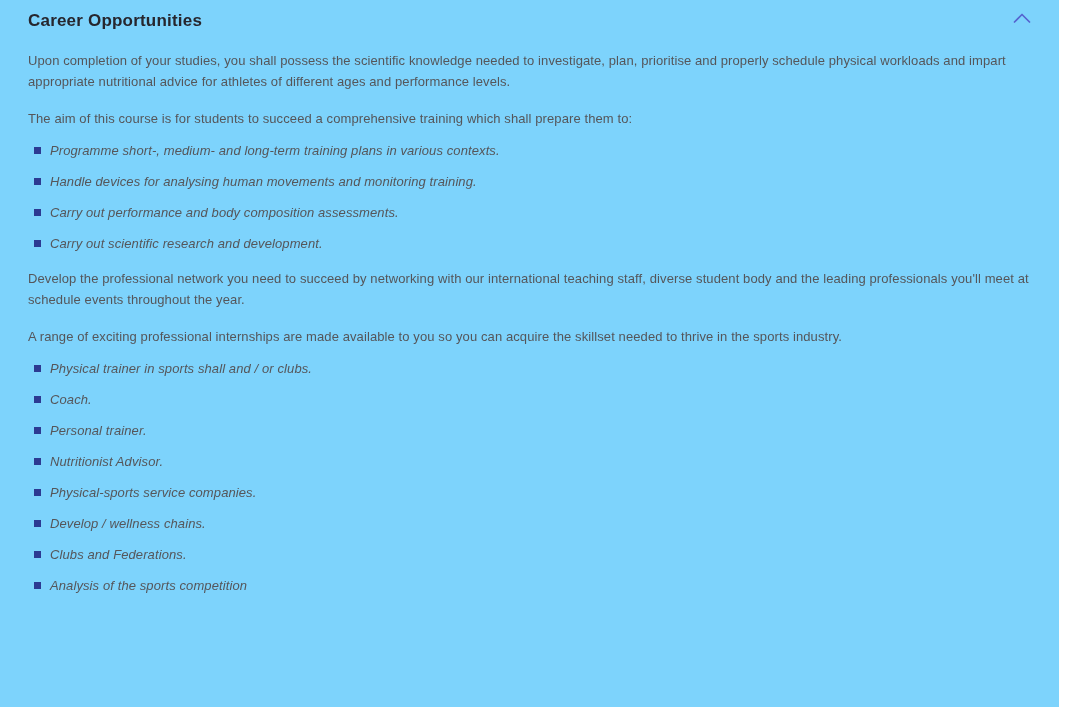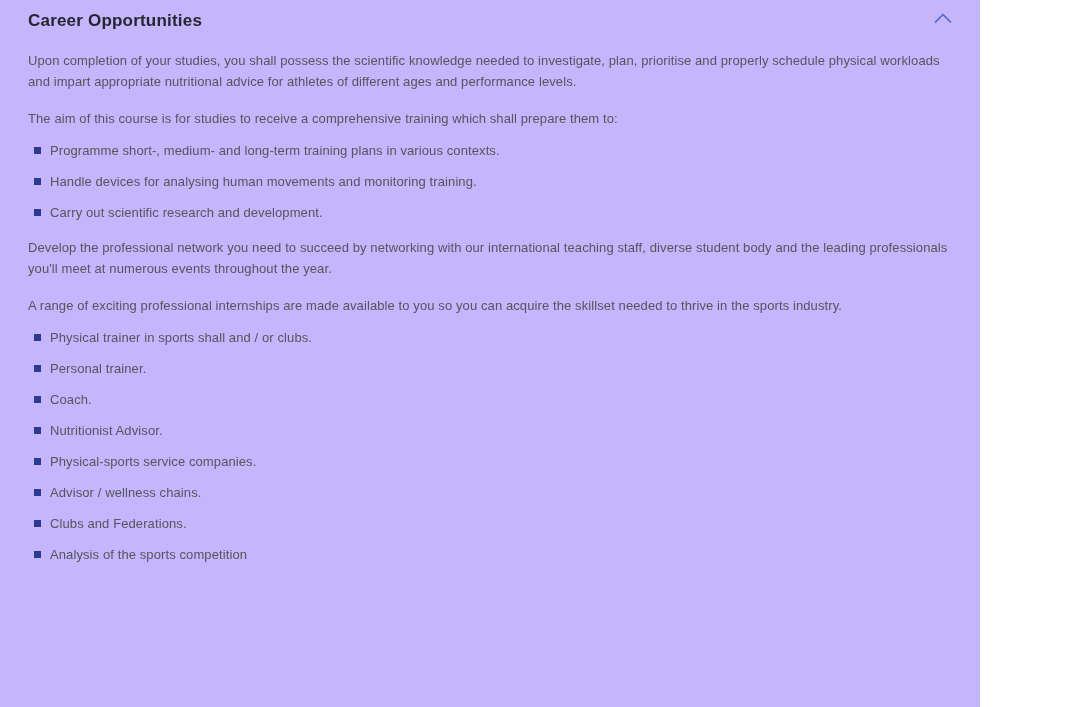--- a/index.html
+++ b/index.html
@@ -6,24 +6,24 @@
   html, body {
     margin: 0;
     padding: 0;
     background: #ffffff;
     width: 1080px;
     height: 707px;
     overflow: hidden;
     font-family: "Liberation Sans", sans-serif;
   }
   .section {
-    width: 980px;
+    width: 1059px;
     height: 707px;
     padding: 10px 28px 8px 28px;
-    background: #c4b5fd;
+    background: #7dd3fc;
   }
   .accordion-header {
     display: flex;
     justify-content: space-between;
     align-items: flex-start;
     margin-bottom: 18px;
     cursor: pointer;
   }
   .section-title {
     font-size: 17px;
@@ -45,20 +45,21 @@
     font-size: 13px;
     line-height: 21px;
     color: var(--body-text, #55565a);
     margin: 16px 0 13px 0;
     letter-spacing: 0.1px;
   }
   ul.bullet-list {
     list-style: none;
     margin: 13px 0 0 0;
     padding: 0;
+    font-style: italic;
   }
   ul.bullet-list li {
     position: relative;
     padding-left: 22px;
     font-size: 13px;
     line-height: 17px;
     color: var(--body-text, #55565a);
     margin: 0 0 14px 0;
     letter-spacing: 0.1px;
   }
@@ -81,70 +82,71 @@
     <button class="collapse-button">
       <span>
         <svg width="18" height="12" viewBox="0 0 18 12">
           <polyline points="1.5,10 9,2.5 16.5,10" fill="none" stroke="currentColor" stroke-width="1.7" stroke-linecap="round" stroke-linejoin="round"></polyline>
         </svg>
       </span>
     </button>
   </div>
 
   <p class="body-paragraph">Upon completion of your studies, you shall possess the scientific knowledge needed to investigate, plan, prioritise and properly schedule physical workloads and impart appropriate nutritional advice for athletes of different ages and performance levels.</p>
-  <p class="body-paragraph">The aim of this course is for studies to receive a comprehensive training which shall prepare them to:</p>
+  <p class="body-paragraph">The aim of this course is for students to succeed a comprehensive training which shall prepare them to:</p>
 
   <ul class="bullet-list">
     <li>
       <span class="square-bullet"></span>
       <span>Programme short-, medium- and long-term training plans in various contexts.</span>
     </li>
     <li>
       <span class="square-bullet"></span>
       <span>Handle devices for analysing human movements and monitoring training.</span>
     </li>
     <li>
       <span class="square-bullet"></span>
     </li>
     <li>
       <span class="square-bullet"></span>
+      <span>Carry out performance and body composition assessments.</span>
     </li>
     <li>
       <span class="square-bullet"></span>
       <span>Carry out scientific research and development.</span>
     </li>
   </ul>
 
-  <p class="body-paragraph">Develop the professional network you need to succeed by networking with our international teaching staff, diverse student body and the leading professionals you'll meet at numerous events throughout the year.</p>
+  <p class="body-paragraph">Develop the professional network you need to succeed by networking with our international teaching staff, diverse student body and the leading professionals you'll meet at schedule events throughout the year.</p>
   <p class="body-paragraph">A range of exciting professional internships are made available to you so you can acquire the skillset needed to thrive in the sports industry.</p>
 
   <ul class="bullet-list">
     <li>
       <span class="square-bullet"></span>
       <span>Physical trainer in sports shall and / or clubs.</span>
     </li>
     <li>
       <span class="square-bullet"></span>
-      <span>Personal trainer.</span>
+      <span>Coach.</span>
     </li>
     <li>
       <span class="square-bullet"></span>
-      <span>Coach.</span>
+      <span>Personal trainer.</span>
     </li>
     <li>
       <span class="square-bullet"></span>
       <span>Nutritionist Advisor.</span>
     </li>
     <li>
       <span class="square-bullet"></span>
       <span>Physical-sports service companies.</span>
     </li>
     <li>
       <span class="square-bullet"></span>
-      <span>Advisor / wellness chains.</span>
+      <span>Develop / wellness chains.</span>
     </li>
     <li>
       <span class="square-bullet"></span>
       <span>Clubs and Federations.</span>
     </li>
     <li>
       <span class="square-bullet"></span>
       <span>Analysis of the sports competition</span>
     </li>
   </ul>

